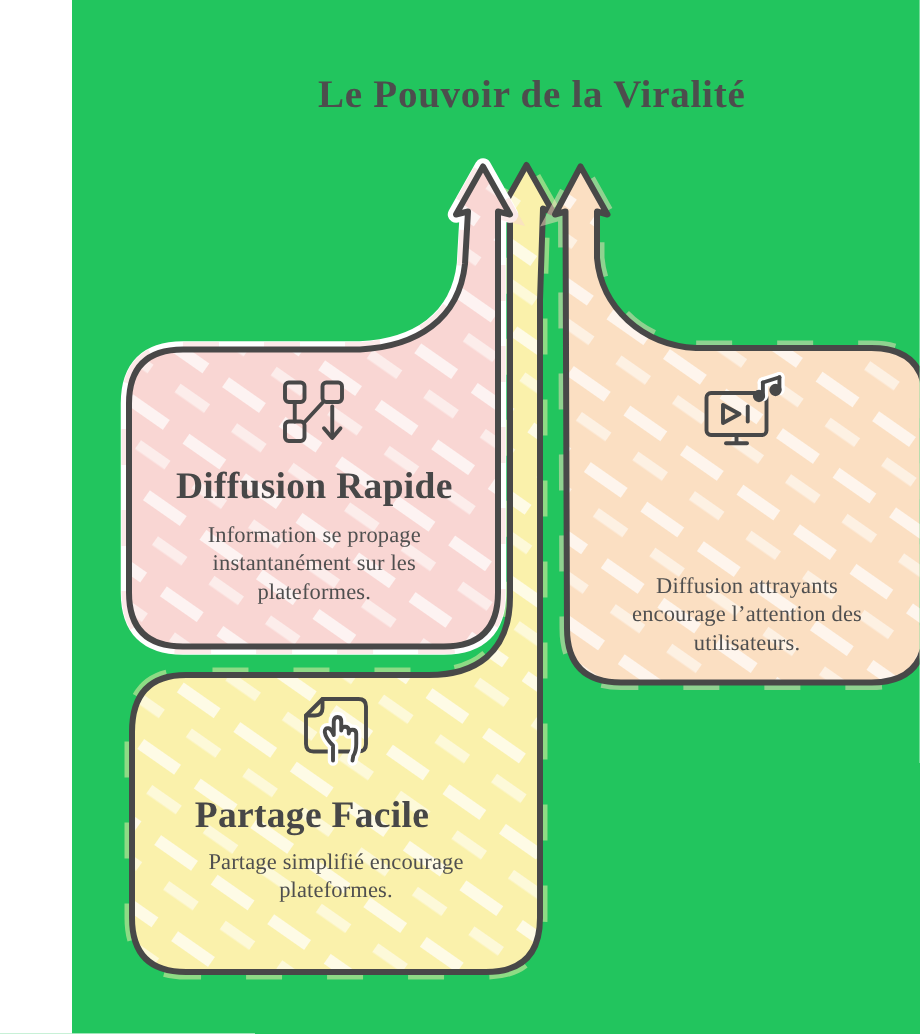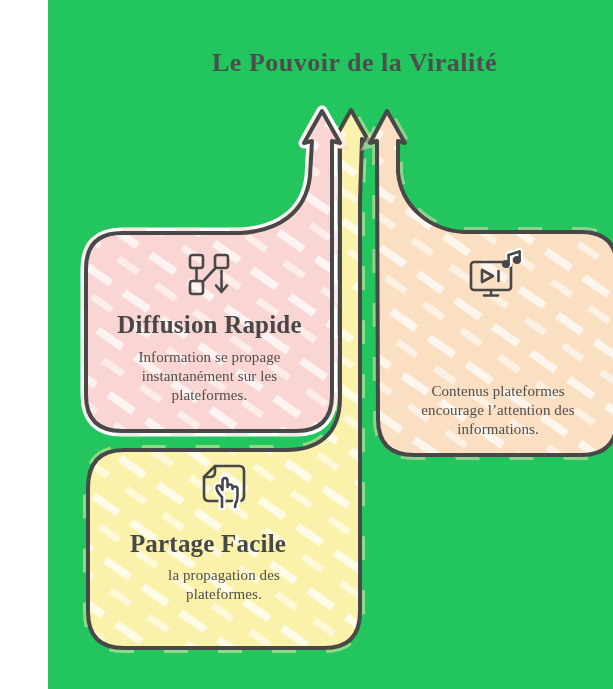--- a/index.html
+++ b/index.html
@@ -109,24 +109,24 @@
   <div id="main-title" class="txt">Le Pouvoir de la Viralité</div>
 
   <div id="pink-title" class="txt card-title">Diffusion Rapide</div>
   <div id="pink-body" class="txt card-body">
     <span class="line">Information se propage</span>
     <span class="line">instantanément sur les</span>
     <span class="line">plateformes.</span>
   </div>
 
   <div id="orange-body" class="txt card-body">
-    <span class="line">Contenus plateformes</span>
+    <span class="line">Diffusion attrayants</span>
     <span class="line">encourage l’attention des</span>
-    <span class="line">informations.</span>
+    <span class="line">utilisateurs.</span>
   </div>
 
   <div id="yellow-title" class="txt card-title">Partage Facile</div>
   <div id="yellow-body" class="txt card-body">
-    <span class="line">la propagation des</span>
+    <span class="line">Partage simplifié encourage</span>
     <span class="line">plateformes.</span>
   </div>
 
 </div>
 
 </body></html>

